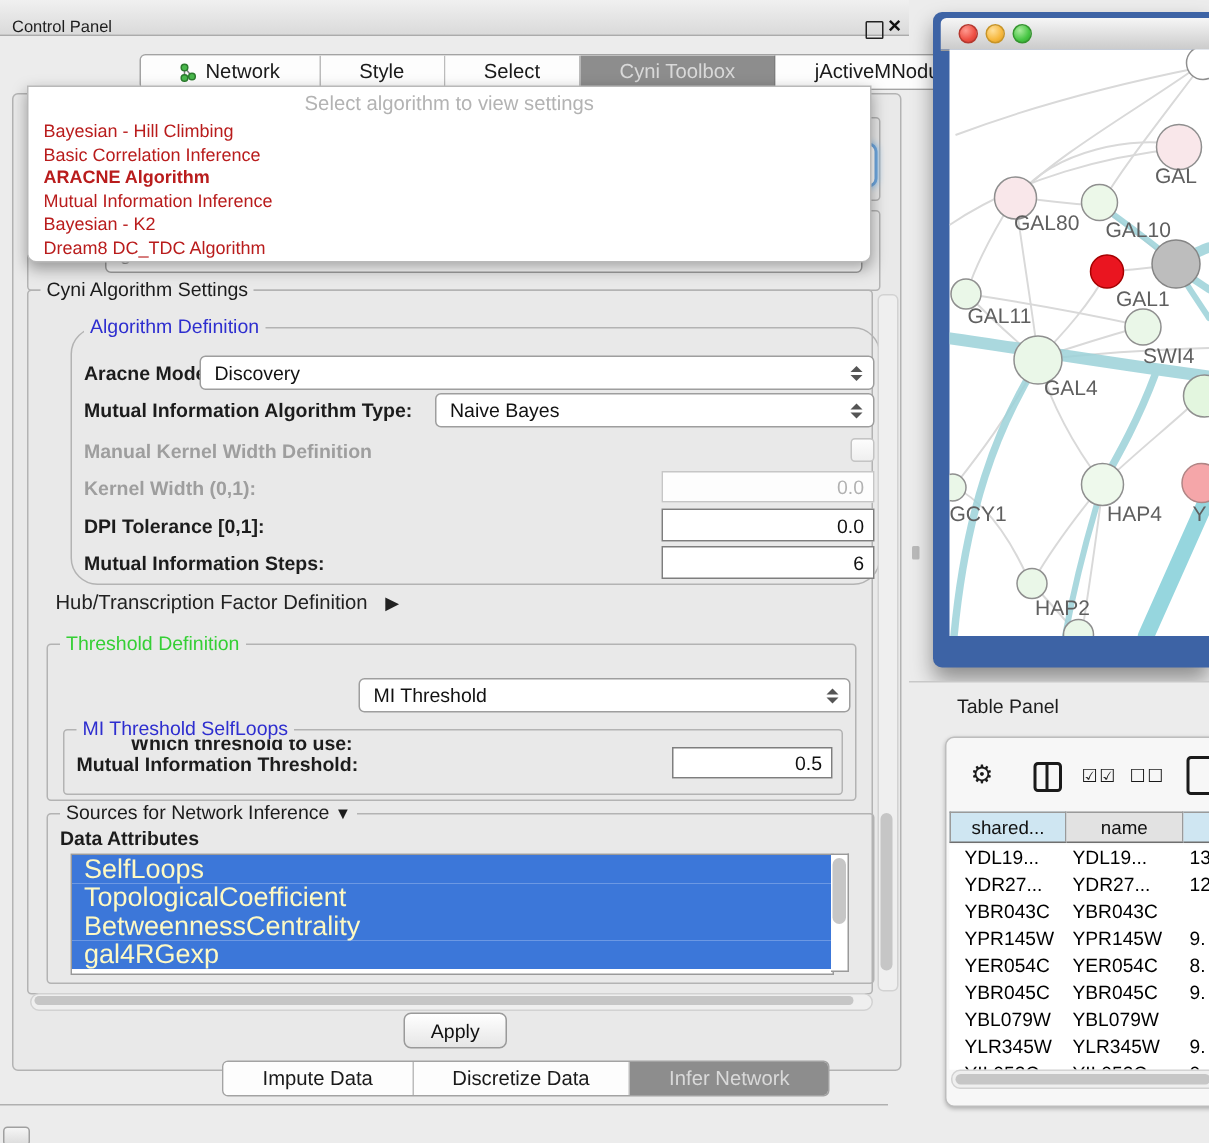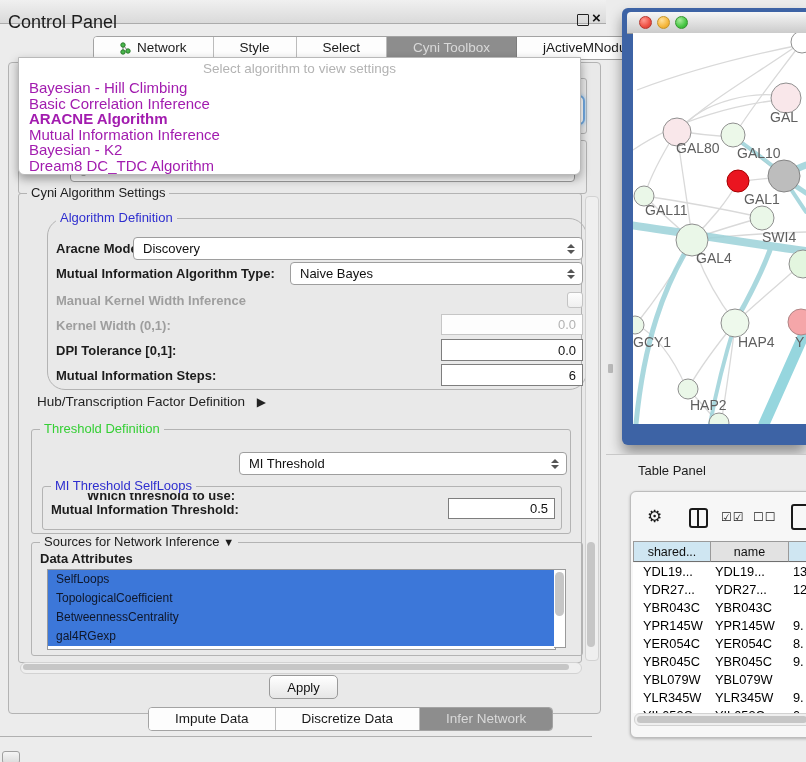--- a/index.html
+++ b/index.html
@@ -2,21 +2,21 @@
 <html><head>
 <meta charset="utf-8">
 <style>
   html,body{margin:0;padding:0;}
   body{width:806px;height:762px;position:relative;overflow:hidden;background:#ececec;
        font-family:"Liberation Sans",sans-serif;-webkit-font-smoothing:antialiased;}
   .abs{position:absolute;}
   
   .cp-titlebar{left:0;top:8;width:606px;height:23px;background:linear-gradient(#f0f0f0,#dadada);
      border-bottom:1px solid #ababab;}
-  .cp-title{left:8px;top:12px;font-size:18px;color:#1d1d1d;}
+  .cp-title{left:8px;top:12px;font-size:11px;color:#1d1d1d;}
   .float-box{left:577px;top:14px;width:10px;height:10px;border:1.5px solid #222;border-radius:1px;}
   .close-x{left:592px;top:9px;font-size:15px;font-weight:bold;color:#111;}
   
   .tabstrip{display:flex;border:1px solid #a3a3a3;border-radius:4px;overflow:hidden;background:#fdfdfd;
      height:22px;line-height:22px;font-size:13.5px;color:#1a1a1a;}
   .tab{padding:0 26px;border-right:1px solid #bcbcbc;background:#fdfdfd;white-space:nowrap;display:flex;align-items:center;gap:5px;}
   .tab:last-child{border-right:none;}
   .tab.sel{background:#8d8d8d;color:#d9d9d9;border-color:#7d7d7d;}
   
   .panel{left:8px;top:62px;width:591px;height:650px;background:#e9e9e9;border:1px solid #b3b3b3;border-radius:4px;}
@@ -34,25 +34,25 @@
   .tri-dn{width:0;height:0;border-left:4px solid transparent;border-right:4px solid transparent;border-top:4px solid #555;}
   .field{background:#fff;border:1px solid #7e7e7e;box-sizing:border-box;display:flex;align-items:center;
      justify-content:flex-end;padding-right:6px;font-size:13px;color:#111;}
   .field.dis{border-color:#c6c6c6;color:#b2b2b2;background:#fdfdfd;}
   .checkbox{width:14px;height:14px;border:1px solid #c4c4c4;border-radius:3px;background:linear-gradient(#fdfdfd,#efefef);}
   
   .popup{left:18px;top:57px;width:561px;height:116px;background:#fff;border:1px solid #b9b9b9;
      border-radius:0 0 6px 6px;box-shadow:0 4px 10px rgba(0,0,0,.35);z-index:30;}
   .dd-prompt{width:100%;text-align:center;margin-top:3px;font-size:13.5px;color:#b3b3b3;}
   .dd-items{margin-top:4px;}
-  .dd-item{height:15.5px;line-height:15.5px;padding-left:10px;font-size:15px;color:#a21caf;}
+  .dd-item{height:15.5px;line-height:15.5px;padding-left:10px;font-size:12px;color:#b91c1c;}
   .dd-selected{font-weight:bold;}
   
   .attr-list{background:#fff;border:1px solid #9a9a9a;overflow:hidden;}
-  .attr-item{height:19px;line-height:19px;padding-left:8px;font-size:12px;background:#3c77d9;color:#0f172a;}
+  .attr-item{height:19px;line-height:19px;padding-left:8px;font-size:18px;background:#3c77d9;color:#fef9c3;}
   
   .btn{background:linear-gradient(#ffffff,#e6e6e6);border:1px solid #9a9a9a;border-radius:5px;
      font-size:13px;color:#111;display:flex;align-items:center;justify-content:center;}
   
   .vtrack{background:#efefef;border:1px solid #d2d2d2;border-radius:6px;}
   .thumb{background:#c6c6c6;border-radius:6px;}
   
   .net-frame{left:622px;top:8px;width:184px;height:437px;background:#3d63a5;border-radius:6px 0 0 6px;
      box-shadow:0 8px 14px rgba(0,0,0,.4);}
   .net-titlebar{left:627px;top:12px;width:179px;height:21px;background:linear-gradient(#f6f6f6,#cbcbcb);
@@ -157,21 +157,21 @@
 
     <span class="abs lbl" style="left:8px;top:47px;">Mutual Information Algorithm Type:</span>
     <div class="abs combo" style="left:242px;top:43px;width:293px;height:23px;">
       <span>Naive Bayes</span>
       <span class="stepper">
           <span class="tri-up"></span>
           <span class="tri-dn"></span>
         </span>
     </div>
 
-    <span class="abs lbl dis" style="left:8px;top:74px;">Manual Kernel Width Inference</span>
+    <span class="abs lbl dis" style="left:8px;top:74px;">Manual Kernel Width Definition</span>
     <span class="abs checkbox" style="left:519px;top:73px;"></span>
 
     <span class="abs lbl dis" style="left:8px;top:99px;">Kernel Width (0,1):</span>
     <div class="abs field dis" style="left:393px;top:95px;width:142px;height:21px;">
       <span>0.0</span>
     </div>
 
     <span class="abs lbl" style="left:8px;top:124px;">DPI Tolerance [0,1]:</span>
     <div class="abs field" style="left:393px;top:120px;width:142px;height:22px;">
       <span>0.0</span>

